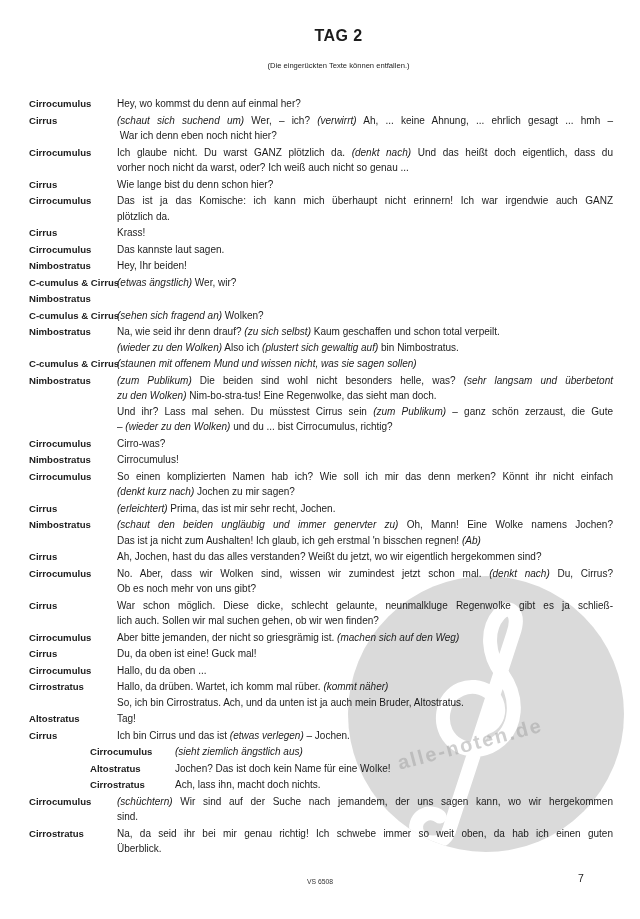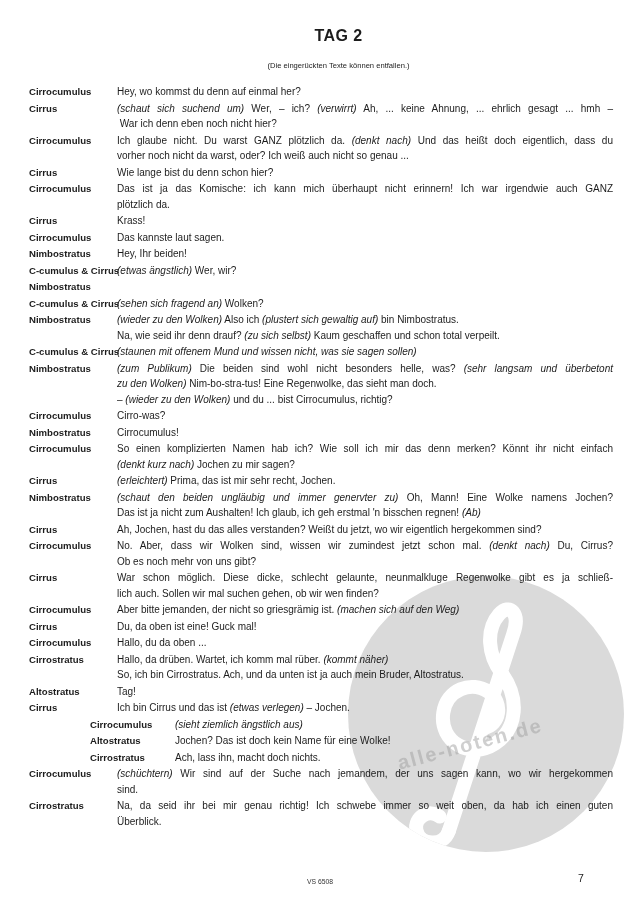--- a/index.html
+++ b/index.html
@@ -10,21 +10,21 @@
   }
   .page-header{position:relative;z-index:2;padding-top:27px;padding-left:37px;}
   .title{
     text-align:center;font-size:16px;font-weight:bold;
     letter-spacing:0.4px;margin:0 0 3px 0;
   }
   .subtitle{
     text-align:center;font-size:7.6px;color:#222;margin:16px;
   }
   .script{
-    position:absolute;left:29px;top:84px;width:584px;z-index:2;
+    position:absolute;left:29px;top:96px;width:584px;z-index:2;
   }
   .entry{display:flex;margin-bottom:1px;}
   .speaker{
     flex:0 0 88px;width:88px;font-weight:bold;font-size:9.6px;
     line-height:15.5px;white-space:nowrap;
   }
   .entry.indented .speaker{margin-left:61px;flex-basis:85px;width:85px;}
   .dialogue{flex:1;font-size:10px;line-height:15.5px;}
   .line{min-height:15.5px;}
   .line.full{text-align:justify;text-align-last:justify;}
@@ -129,35 +129,36 @@
     </div>
     <div class="entry">
       <div class="speaker">C-cumulus &amp; Cirrus</div>
       <div class="dialogue">
         <div class="line"><span class="stage">(sehen sich fragend an)</span><span> Wolken?</span></div>
       </div>
     </div>
     <div class="entry">
       <div class="speaker">Nimbostratus</div>
       <div class="dialogue">
+        <div class="line"><span>Na, wie seid ihr denn drauf? </span><span class="stage">(zu sich selbst)</span><span> Kaum geschaffen und schon total verpeilt.</span></div>
         <div class="line"><span class="stage">(wieder zu den Wolken)</span><span> Also ich </span><span class="stage">(plustert sich gewaltig auf)</span><span> bin Nimbostratus.</span></div>
-        <div class="line"><span>Na, wie seid ihr denn drauf? </span><span class="stage">(zu sich selbst)</span><span> Kaum geschaffen und schon total verpeilt.</span></div>
       </div>
     </div>
     <div class="entry">
       <div class="speaker">C-cumulus &amp; Cirrus</div>
       <div class="dialogue">
         <div class="line"><span class="stage">(staunen mit offenem Mund und wissen nicht, was sie sagen sollen)</span></div>
       </div>
     </div>
     <div class="entry">
       <div class="speaker">Nimbostratus</div>
       <div class="dialogue">
         <div class="line full"><span class="stage">(zum Publikum)</span><span> Die beiden sind wohl nicht besonders helle, was? </span><span class="stage">(sehr langsam und überbetont</span></div>
         <div class="line"><span class="stage">zu den Wolken)</span><span> Nim-bo-stra-tus! Eine Regenwolke, das sieht man doch.</span></div>
+        <div class="line full"><span>Und ihr? Lass mal sehen. Du müsstest Cirrus sein </span><span class="stage">(zum Publikum)</span><span> – ganz schön zerzaust, die Gute</span></div>
         <div class="line"><span>– </span><span class="stage">(wieder zu den Wolken)</span><span> und du ... bist Cirrocumulus, richtig?</span></div>
       </div>
     </div>
     <div class="entry">
       <div class="speaker">Cirrocumulus</div>
       <div class="dialogue">
         <div class="line"><span>Cirro-was?</span></div>
       </div>
     </div>
     <div class="entry">

